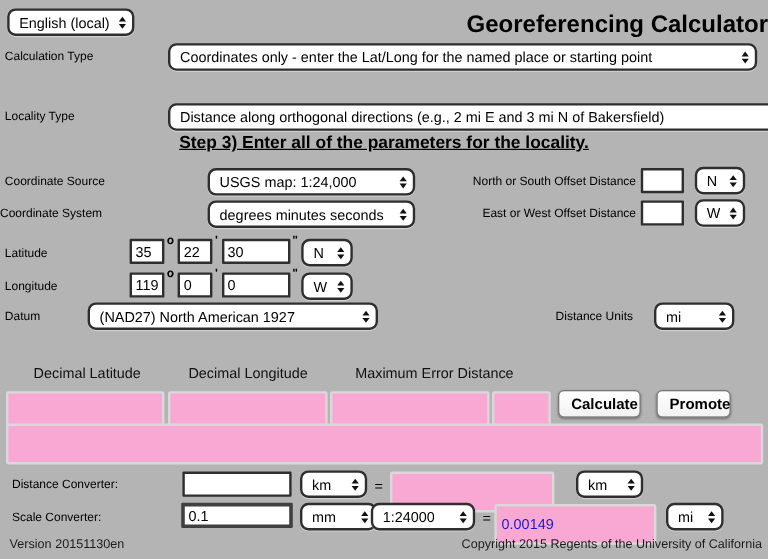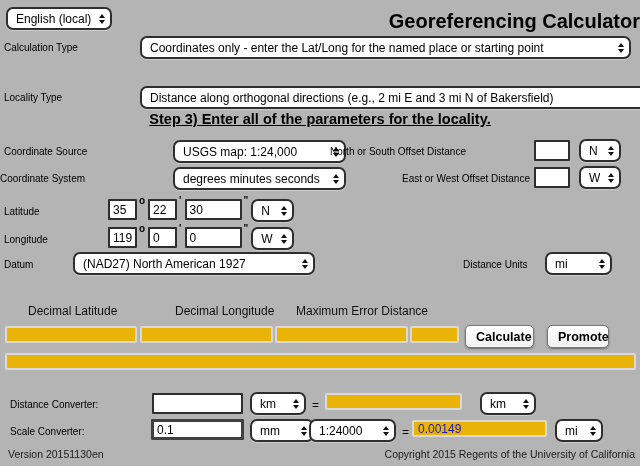--- a/index.html
+++ b/index.html
@@ -23,21 +23,21 @@
   .arrows .up{width:0;height:0;border-left:3.5px solid transparent;border-right:3.5px solid transparent;border-bottom:4.5px solid #111;margin-bottom:2px;}
   .arrows .dn{width:0;height:0;border-left:3.5px solid transparent;border-right:3.5px solid transparent;border-top:4.5px solid #111;}
   
   .inp{
     background:#fff;border:2px solid #2e2e2e;border-radius:1px;height:21px;
     font-size:12px;font-family:"Liberation Sans",sans-serif;padding:0 3px;outline:none;
   }
   .inp.focused{border:3px solid #404040;}
   
   .ro{
-    background:#eab308;border:2px solid #d9d9d9;border-radius:2px;height:17px;
+    background:#f9a8d4;border:2px solid #d9d9d9;border-radius:2px;height:34px;
     font-size:12px;font-family:"Liberation Sans",sans-serif;padding:0 4px;color:#1a1acd;
   }
   .btn{
     background:linear-gradient(#ffffff,#f2f2f2);border:1px solid #777;border-radius:5px;
     height:23px;font-size:12.5px;font-weight:bold;font-family:"Liberation Sans",sans-serif;
     box-shadow:0 1px 2px rgba(0,0,0,.4);padding:0 10px;cursor:default;text-align:center;line-height:20px;
   }
   .coord-row{display:flex;align-items:flex-start;}
   .sym{font-size:10px;font-weight:bold;margin:-4px 3px 0 2px;}
   .eq{font-size:12px;}
@@ -79,21 +79,21 @@
   <div class="abs step" style="left:0;top:111px;text-decoration:underline;">Step 3) Enter all of the parameters for the locality.</div>
 
   <div class="abs lbl" style="left:4px;top:145px;">Coordinate Source</div>
   <div class="abs sel" style="left:173px;top:140px;width:173px;">
     <span class="txt">USGS map: 1:24,000</span>
     <span class="arrows">
         <span class="up"></span>
         <span class="dn"></span>
       </span>
   </div>
-  <div class="abs lbl" style="left:330px;top:145px;width:200px;">North or South Offset Distance</div>
+  <div class="abs lbl" style="left:330px;top:145px;width:200px;text-align:right;">North or South Offset Distance</div>
   <input class="abs inp" style="left: 534px; top: 140px; width: 36px;" value="">
   <div class="abs sel" style="left:579px;top:139px;width:42px;">
     <span class="txt">N</span>
     <span class="arrows">
         <span class="up"></span>
         <span class="dn"></span>
       </span>
   </div>
 
   <div class="abs lbl" style="left:0;top:172px;">Coordinate System</div>
@@ -159,21 +159,21 @@
   <div class="abs lbl" style="left:463px;top:258px;">Distance Units</div>
   <div class="abs sel" style="left:545px;top:252px;width:67px;">
     <span class="txt">mi</span>
     <span class="arrows">
         <span class="up"></span>
         <span class="dn"></span>
       </span>
   </div>
 
   <div class="abs rhead" style="left:28px;top:304px;">Decimal Latitude</div>
-  <div class="abs rhead" style="left:157px;top:304px;margin-left:18px;">Decimal Longitude</div>
+  <div class="abs rhead" style="left:157px;top:304px;">Decimal Longitude</div>
   <div class="abs rhead" style="left:296px;top:304px;">Maximum Error Distance</div>
 
   <input class="abs ro" style="left: 5px; top: 326px; width: 132px;" readonly="" value="">
   <input class="abs ro" style="left: 140px; top: 326px; width: 133px;" readonly="" value="">
   <input class="abs ro" style="left: 275px; top: 326px; width: 133px;" readonly="" value="">
   <input class="abs ro" style="left: 410px; top: 326px; width: 49px;" readonly="" value="">
   <button class="abs btn" style="left:465px;top:325px;width:69px;">Calculate</button>
   <button class="abs btn" style="left:547px;top:325px;width:62px;">Promote</button>
   <input class="abs ro" style="left: 5px; top: 353px; width: 631px;" readonly="" value="">
 

